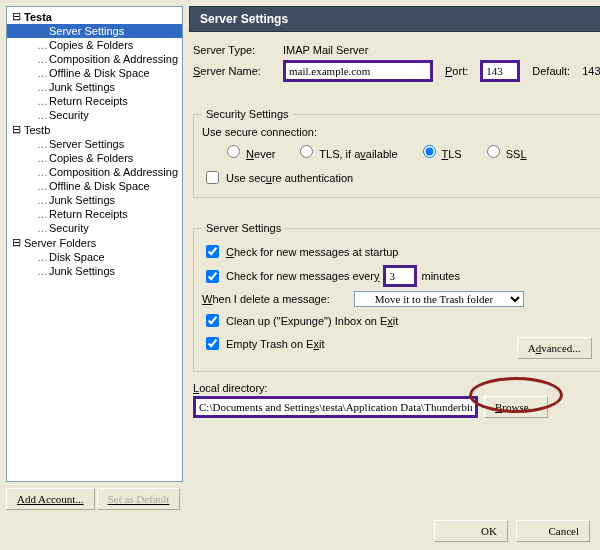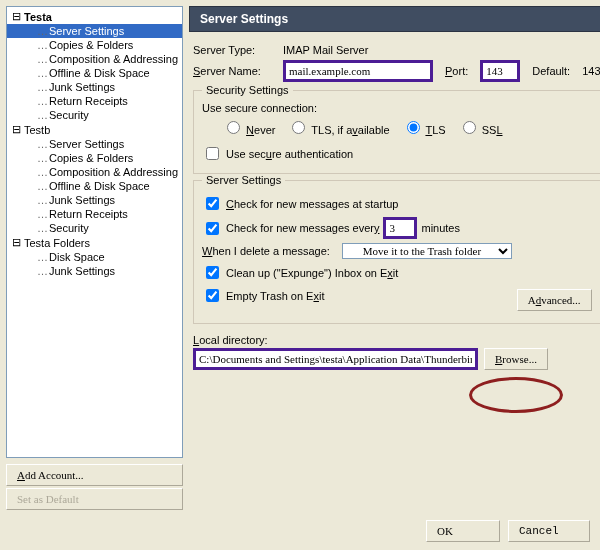--- a/index.html
+++ b/index.html
@@ -50,30 +50,30 @@
     color: #666;
     margin-right: 1px;
   }
   .tree-item.root { font-weight: normal; padding-left: 4px; }
   .tree-item.root .tw { display:inline-block; width:11px; text-align:center; margin-right:2px;}
   .tree-item.sel {
     background: #316ac5;
     color: #fff;
   }
   .tree-item.indent1 { padding-left: 18px; }
-  .side-buttons { margin-top: 6px; display:flex; flex-direction:column; gap:2px;}
+  .side-buttons { margin-top: 6px; display:flex; flex-direction:row; gap:2px;text-decoration:underline;}
   .btn {
     background: #ece9d8;
     border: 1px solid #aca899;
     border-top-color: #fff;
     border-left-color: #fff;
     font: 11px Tahoma;
     padding: 4px 10px;
     cursor: default;
-    text-align: left;
+    text-align: right;
   }
   .btn.disabled { color: #aca899; }
   .content {
     flex: 1;
     display: flex;
     flex-direction: column;
     position: relative;
   }
   .header-bar {
     background: #404d61;
@@ -98,25 +98,25 @@
     padding: 2px 3px;
     background:#fff;
   }
   input.servername { width: 150px; }
   input.username { width: 150px; }
   input.port { width: 40px; }
   input.every { width: 34px; }
   input.localdir { width: 285px; }
   fieldset {
     border: 1px solid #d0c8b8;
-    margin: 0 4px 0 4px;
+    margin: 24px 4px 0 4px;
     padding: 6px 8px 8px 8px;
   }
   legend { padding: 0 4px; }
-  .radio-row { padding-left: 20px; display:flex; gap:12px; align-items:center;}
+  .radio-row { padding-left: 20px; display:flex; gap:20px; align-items:center;}
   .chk-row { display:flex; align-items:center; gap:4px; padding:2px 0;}
   select {
     font: 11px Tahoma;
     border: 1px solid #7f9db9;
     background:#fff;
     padding-left:16px;
   }
   .footer {
     display: flex;
     justify-content: flex-end;
@@ -160,21 +160,21 @@
         <div class="tree-item child">Server Settings</div>
         <div class="tree-item child">Copies &amp; Folders</div>
         <div class="tree-item child">Composition &amp; Addressing</div>
         <div class="tree-item child">Offline &amp; Disk Space</div>
         <div class="tree-item child">Junk Settings</div>
         <div class="tree-item child">Return Receipts</div>
         <div class="tree-item child">Security</div>
 
         <div class="tree-item root">
             <span class="tw">⊟</span>
-            <span>Testa Folders</span>
+            <span>Server Folders</span>
           </div>
         <div class="tree-item child">Disk Space</div>
         <div class="tree-item child">Junk Settings</div>
       </div>
       <div class="side-buttons">
         <button class="btn"><span class="underline">A</span><span>dd Account...</span></button>
         <button class="btn disabled">Set as Default</button>
       </div>
     </div>
 
@@ -214,21 +214,21 @@
         <div class="chk-row">
           <input type="checkbox" checked="" style="">
           <span><span class="underline">C</span>heck for new messages at startup</span>
         </div>
         <div class="chk-row">
           <input type="checkbox" checked="" style="">
           <span>Check for new messages ever<span class="underline">y</span></span>
           <input type="text" class="every" value="3" style="">
           <span>minutes</span>
         </div>
-        <div class="chk-row" style="gap:12px;">
+        <div class="chk-row" style="gap:24px;">
           <span><span class="underline">W</span>hen I delete a message:</span>
           <select style="width:170px;">
             <option>Move it to the Trash folder</option>
           </select>
         </div>
         <div class="chk-row">
           <input type="checkbox" checked="" style="">
           <span>Clean up ("Expunge") Inbox on E<span class="underline">x</span>it</span>
         </div>
         <div class="chk-row">
@@ -247,15 +247,15 @@
           <button class="btn"><span class="underline">B</span>rowse...</button>
         </div>
       </div>
 
       <div class="oval" style="left:280px; top:371px;"></div>
     </div>
   </div>
 
   <div class="footer">
     <button class="btn" style="width:74px;margin-left:20px;">OK</button>
-    <button class="btn" style="width:82px;font-family:Liberation Mono, monospace;">Cancel</button>
+    <button class="btn" style="width:74px;">Cancel</button>
   </div>
 </div>
 
 </body></html>

